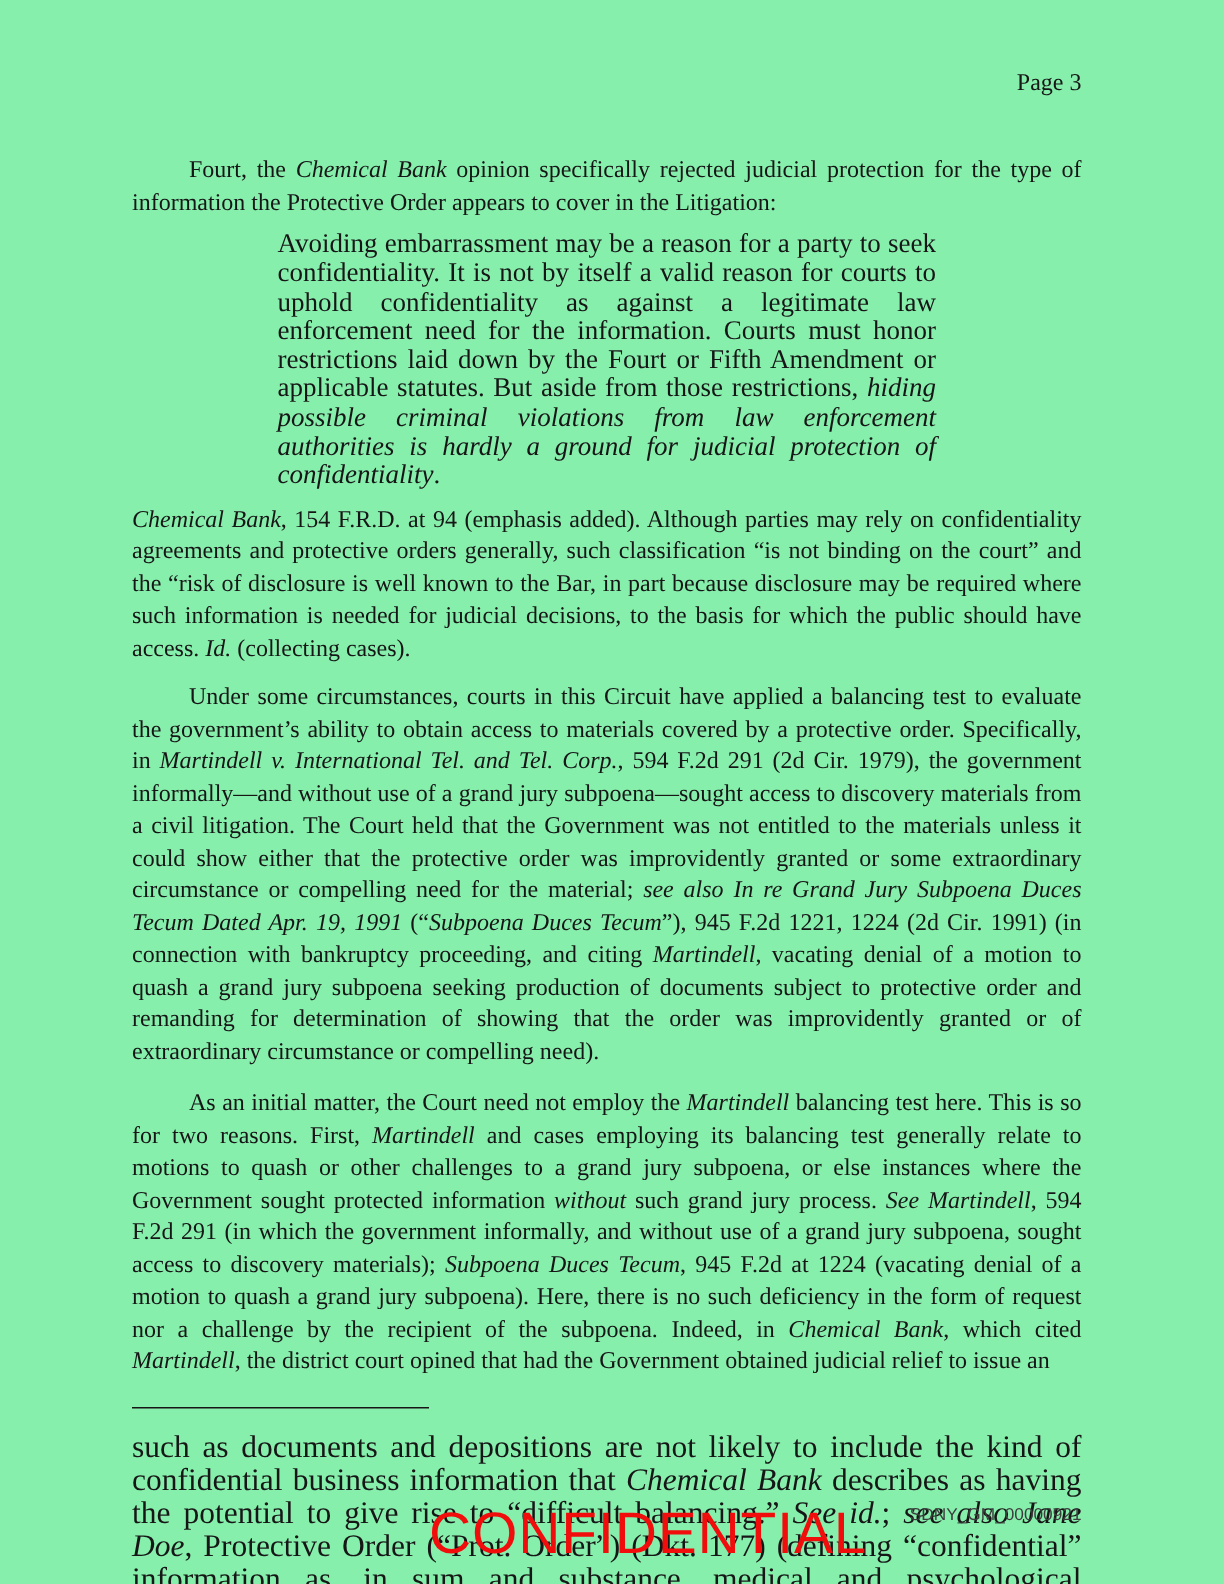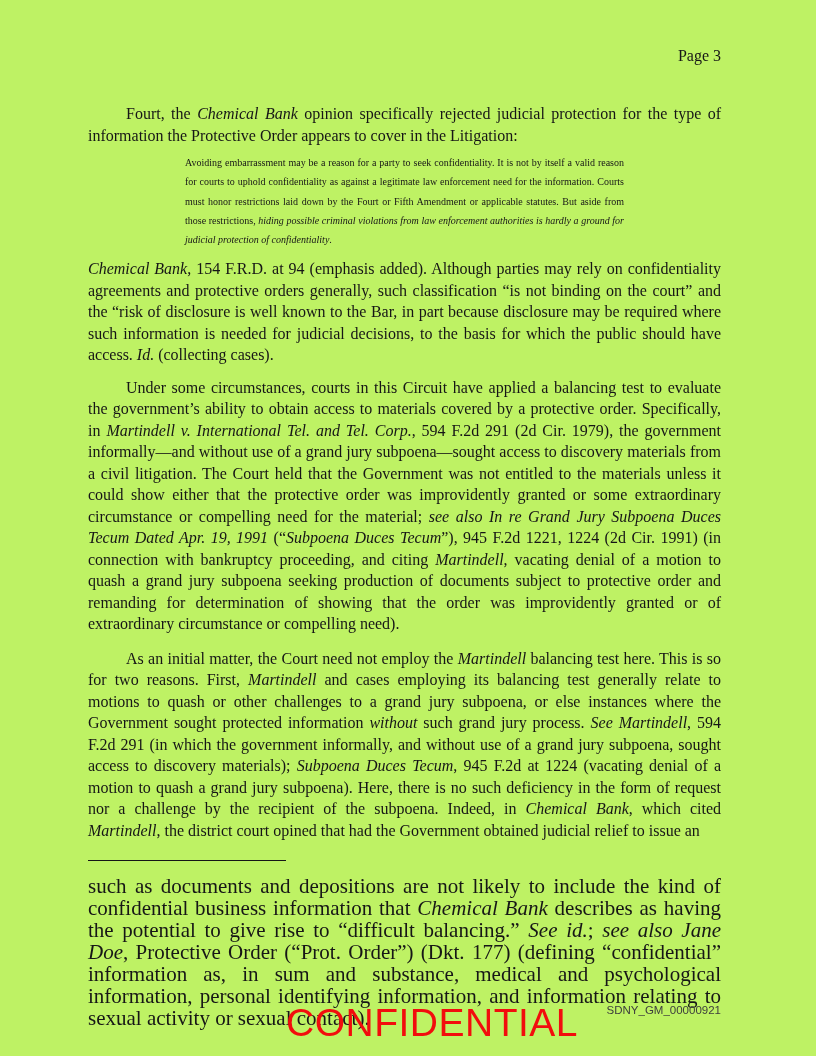--- a/index.html
+++ b/index.html
@@ -1,21 +1,21 @@
 <!DOCTYPE html>
 <html><head>
 <meta charset="utf-8">
 <style>
   * { margin: 0; padding: 0; box-sizing: border-box; }
   html, body { background: #ffffff; }
   .page {
     position: relative;
     width: 816px;
     height: 1056px;
-    background: #bef264;
+    background: #86efac;
     font-family: "Liberation Serif", "DejaVu Serif", serif;
     color: #161616;
     overflow: hidden;
   }
   .page-number {
     position: absolute;
     top: 46px;
     left: 88px;
     width: 633px;
     text-align: right;
@@ -32,21 +32,21 @@
     font-size: 16px;
     line-height: 21.5px;
     text-align: justify;
     margin-bottom: 11px;
   }
   .para.indent { text-indent: 38px; }
   .para.tight { margin-bottom: 7px; }
   .para.wide { margin-bottom: 13px; }
   .para.last { margin-bottom: 0; }
   blockquote.quote {
-    font-size: 10px;
+    font-size: 18px;
     line-height: 19.3px;
     text-align: justify;
     margin: 0 97px 9px 97px;
   }
   em { font-style: italic; margin-top: 28px; }
   .footnote-rule {
     margin-top: 19px;
     width: 198px;
     border-top: 1.4px solid #161616;
     height: 0;

